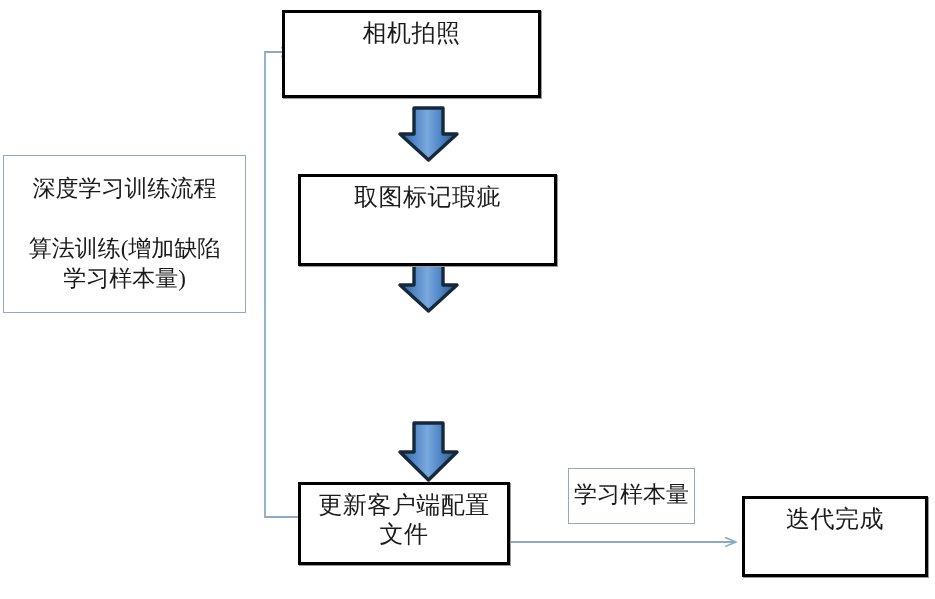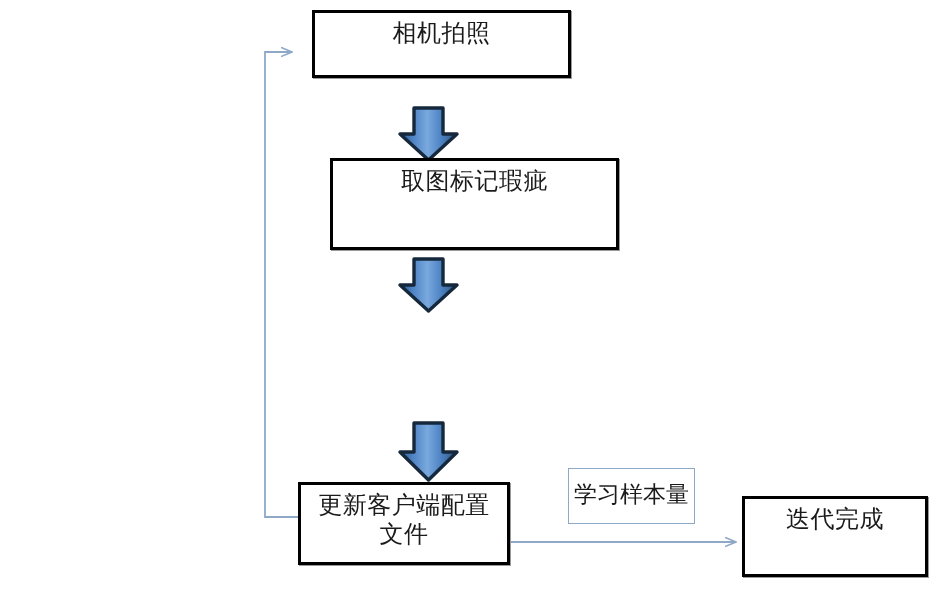--- a/index.html
+++ b/index.html
@@ -96,26 +96,31 @@
       <path d="M414,108 L443,108 L443,134 L457,134 L428.5,160 L400,134 L414,134 Z" fill="url(#gradArrow)" stroke="#16283c" stroke-width="3.4" stroke-linejoin="round"></path>
     </g>
     <g class="blk-arrow">
       <path d="M414,259 L443,259 L443,285 L457,285 L428.5,311 L400,285 L414,285 Z" fill="url(#gradArrow)" stroke="#16283c" stroke-width="3.4" stroke-linejoin="round"></path>
     </g>
     <g class="blk-arrow">
       <path d="M414,423 L443,423 L443,452 L457,452 L428.5,480 L400,452 L414,452 Z" fill="url(#gradArrow)" stroke="#16283c" stroke-width="3.4" stroke-linejoin="round"></path>
     </g>
   </svg>
 
+  <div class="note-box" style="left:3px; top:155px; width:243px; height:158px;">
+    <div class="note-text" style="top:18px;">深度学习训练流程</div>
+    <div class="note-text" style="top:78px;">算法训练(增加缺陷
+学习样本量)</div>
+  </div>
 
-  <div class="proc-box" style="left:312px; top:10px; width:259px; height:68px;">
+  <div class="proc-box" style="left:282px; top:10px; width:259px; height:88px;">
     <div class="box-text">相机拍照</div>
   </div>
 
-  <div class="proc-box" style="left:298px; top:158px; width:289px; height:92px;margin-left:32px;">
+  <div class="proc-box" style="left:298px; top:174px; width:259px; height:92px;">
     <div class="box-text">取图标记瑕疵</div>
   </div>
 
 
   <div class="proc-box" style="left:298px; top:482px; width:212px; height:83px;padding-left:8px;">
     <div class="box-text">更新客户端配置
 文件</div>
   </div>
 
   <div class="note-box" style="left:568px; top:468px; width:127px; height:56px;">

